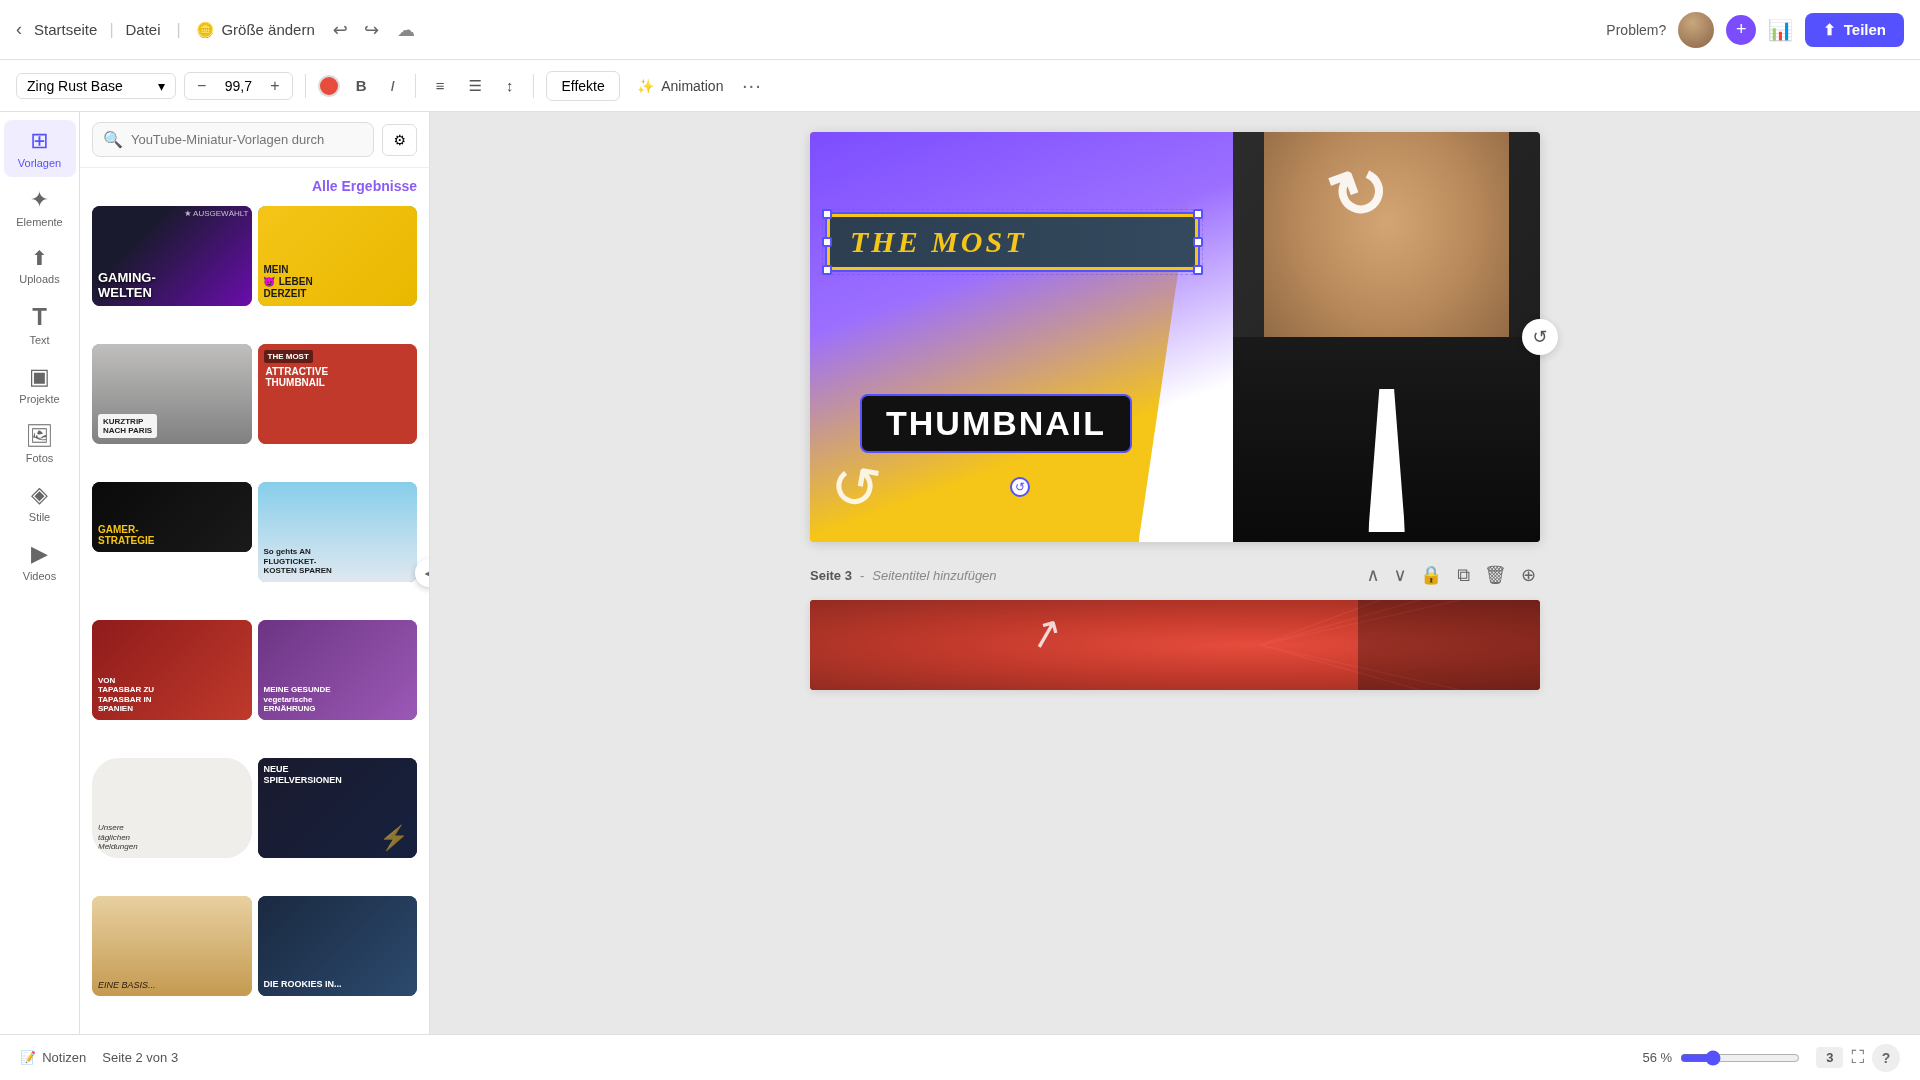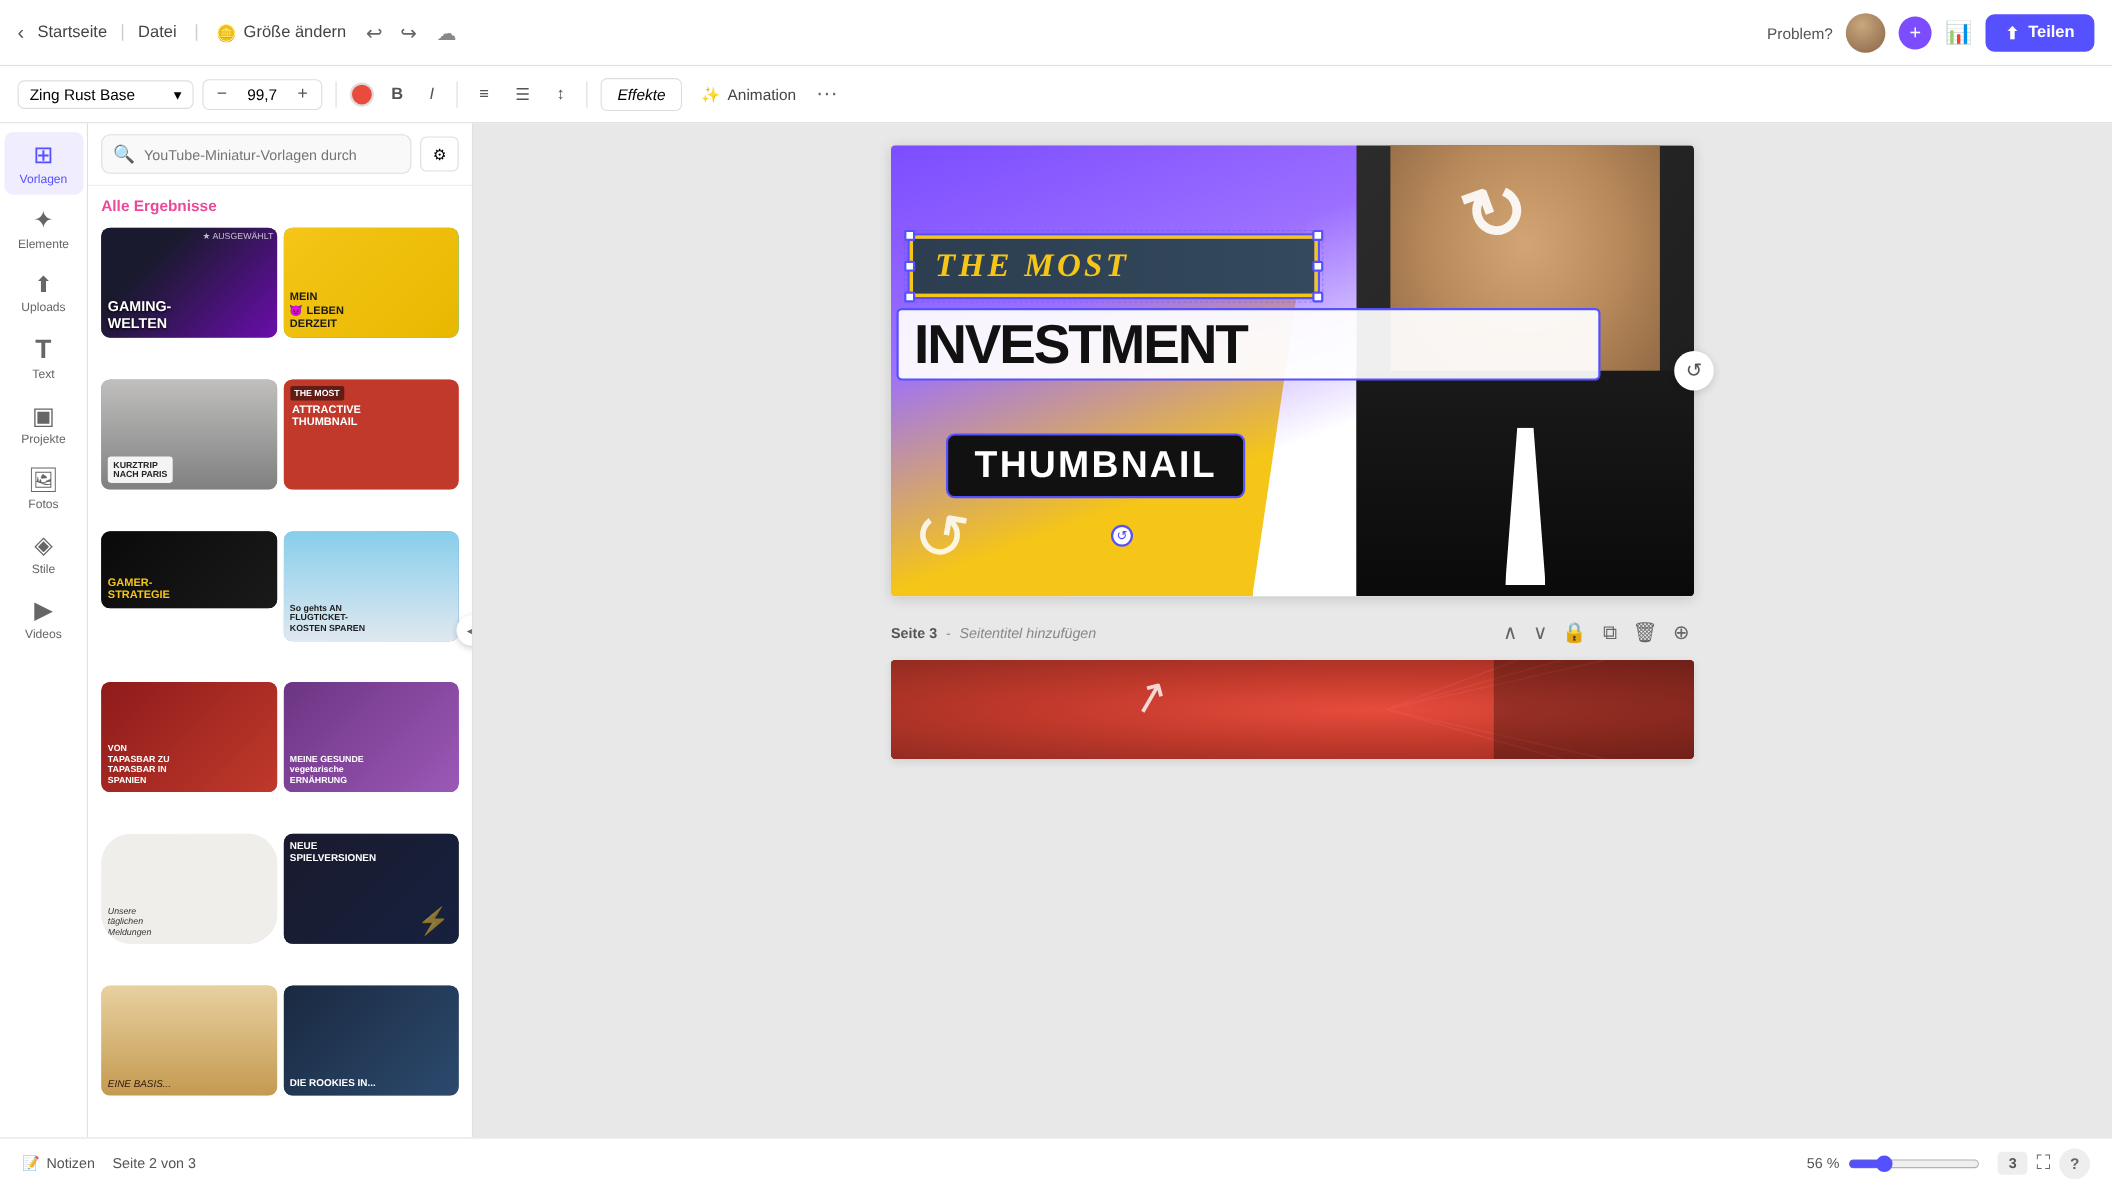--- a/index.html
+++ b/index.html
@@ -44,21 +44,21 @@
     .font-selector {
       display: flex; align-items: center; gap: 4px;
       border: 1px solid #ddd; border-radius: 6px; padding: 4px 10px;
       font-size: 14px; cursor: pointer; min-width: 160px; justify-content: space-between;
     }
     .font-size-ctrl { display: flex; align-items: center; gap: 4px; border: 1px solid #ddd; border-radius: 6px; padding: 4px 8px; }
     .font-size-ctrl button { background: none; border: none; font-size: 16px; cursor: pointer; color: #555; padding: 0 4px; }
     .font-size-ctrl input { width: 48px; text-align: center; border: none; font-size: 14px; outline: none; }
     .toolbar-divider { width: 1px; height: 24px; background: #ddd; margin: 0 4px; }
     .toolbar-btn { background: none; border: none; padding: 5px 8px; cursor: pointer; border-radius: 4px; font-size: 15px; color: #555; }
-    .effekte-btn { background: none; border: 1px solid #ddd; padding: 6px 14px; border-radius: 6px; font-size: 14px; cursor: pointer; font-weight: 500; font-style: italic; }
+    .effekte-btn { background: none; border: 1px solid #ddd; padding: 6px 14px; border-radius: 6px; font-size: 14px; cursor: pointer; font-weight: 500; }
     .animation-btn { display: flex; align-items: center; gap: 6px; border: none; background: none; padding: 6px 10px; font-size: 14px; cursor: pointer; color: #444; }
     .more-btn { background: none; border: none; font-size: 20px; cursor: pointer; color: #666; }
     .color-circle { width: 22px; height: 22px; border-radius: 50%; background: #e74c3c; border: 2px solid #ddd; cursor: pointer; }
 
     
     .main-layout {
       display: flex;
       flex: 1;
       overflow: hidden;
     }
@@ -99,21 +99,21 @@
       align-items: center;
       gap: 8px;
     }
     .search-box {
       flex: 1; display: flex; align-items: center; gap: 8px;
       border: 1px solid #ddd; border-radius: 8px; padding: 7px 10px;
       background: #f9f9f9;
     }
     .search-box input { border: none; background: none; outline: none; flex: 1; font-size: 13px; color: #888; }
     .filter-btn { background: none; border: 1px solid #ddd; border-radius: 6px; padding: 7px 10px; cursor: pointer; font-size: 14px; }
-    .panel-title { padding: 10px 12px 6px; font-size: 14px; font-weight: 600; color: #ec4899; }
+    .panel-title { padding: 10px 12px 6px; font-size: 14px; font-weight: 600; color: #8b5cf6; text-align: right; }
     .templates-grid {
       display: grid; grid-template-columns: 1fr 1fr; gap: 6px; padding: 6px 12px;
       overflow-y: auto; flex: 1;
     }
     .template-card {
       border-radius: 8px; overflow: hidden; cursor: pointer; position: relative;
       height: 100px; background: #ddd;
     }
 
     
@@ -469,23 +469,20 @@
             <div class="handle tr"></div>
             <div class="handle bl"></div>
             <div class="handle br"></div>
             <div class="handle ml"></div>
             <div class="handle mr"></div>
             <div style="background:linear-gradient(90deg,#2c3e50,#34495e);border:3px solid #f5c518;border-radius:6px;padding:8px 20px;">
               <span style="font-family:'Georgia',serif;font-size:30px;font-weight:900;color:#f5c518;text-transform:uppercase;letter-spacing:3px;font-style:italic;">THE MOST</span>
             </div>
           </div>
 
-          <div style="position:absolute;top:148px;left:5px;right:85px;z-index:10;background:rgba(255,255,255,0.93);border-radius:5px;padding:6px 14px;border:2px solid #5551ff;">
-            <span style="font-family:'Arial Black','Arial',sans-serif;font-size:50px;font-weight:900;color:#111;text-transform:uppercase;letter-spacing:-2px;line-height:1;">INVESTMENT</span>
-          </div>
 
           <div style="position:absolute;top:262px;left:50px;z-index:10;background:#111;border-radius:8px;padding:8px 24px;border:2px solid #5551ff;">
             <span style="font-family:'Arial Black','Arial',sans-serif;font-size:34px;font-weight:900;color:#fff;text-transform:uppercase;letter-spacing:2px;">THUMBNAIL</span>
           </div>
 
           <div style="position:absolute;top:345px;left:200px;z-index:20;">
             <div style="width:20px;height:20px;border:2px solid #5551ff;border-radius:50%;background:white;display:flex;align-items:center;justify-content:center;cursor:grab;color:#5551ff;font-size:12px;">↺</div>
           </div>
 
         </div>

